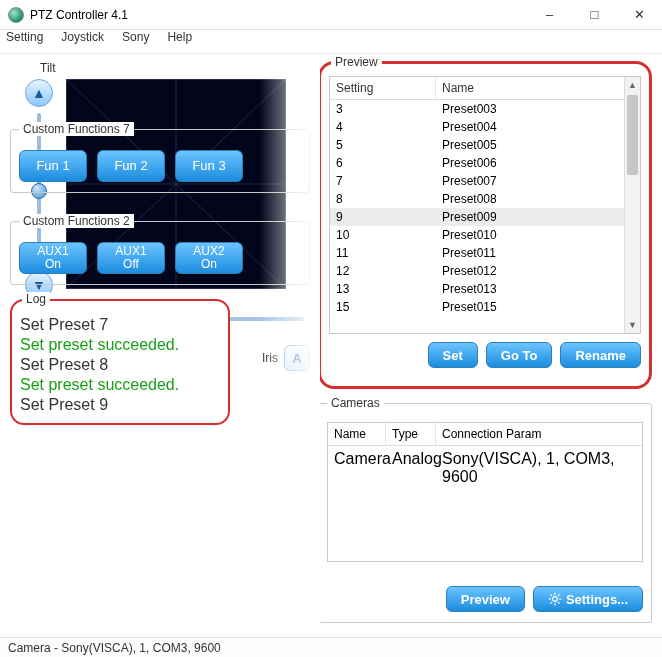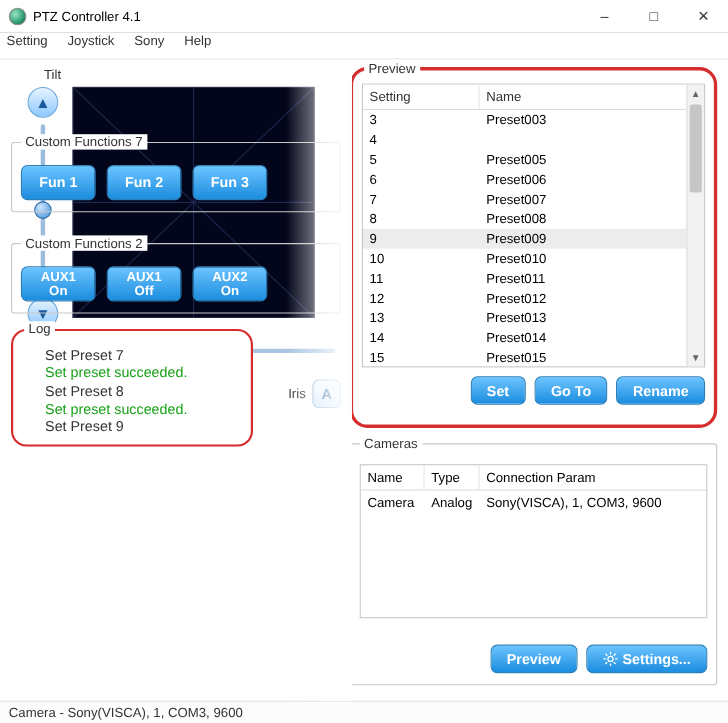--- a/index.html
+++ b/index.html
@@ -127,39 +127,39 @@
   .group > .legend {
     position:absolute; top:-8px; left:8px;
     background:#fff; padding:0 4px; font-size:12px; color:#333;
   }
   .btn-row { display:flex; gap:10px; }
   .fn-btn {
     height:32px; min-width:68px;
     border-radius:6px;
     border:1px solid #2d7fb8;
     background:linear-gradient(#6cc4ff,#1f8fe0 95%);
-    color:#fff; font-weight:bold; font-size:13px;
+    color:#fff; font-weight:normal; font-size:13px;
     display:flex; align-items:center; justify-content:center;
     text-align:center; line-height:1.05;
     padding:0 8px;
   }
   .fn-btn.two { font-size:12px; }
   .log-group {
     position:relative;
     margin-top:14px;
     border:2px solid #d62e2e;
     border-radius:14px;
     padding:14px 8px 8px 8px;
     width:220px;
     background:#fff;
   }
   .log-group .legend {
     position:absolute; top:-9px; left:10px; background:#fff; padding:0 4px; font-size:12px; color:#333;
   }
-  .log-lines { font-size:13px; line-height:1.25;margin-left:21px; }
+  .log-lines { font-size:16px; line-height:1.25; }
   .log-lines .ok { color:#18a018; }
   .log-lines .cmd { color:#333; }
 
   
   .right-panel {
     position:absolute; left:318px; top:6px; right:10px; bottom:10px;
   }
   .presets-group {
     position:relative;
     border:3px solid #d62e2e;
@@ -223,21 +223,21 @@
     border:1px solid #c8c8c8;
     flex:1;
     background:#fff;
     display:flex; flex-direction:column;
   }
   .cam-head { display:flex; border-bottom:1px solid #dcdcdc; }
   .cam-head > div { padding:4px 6px; font-size:12px; border-right:1px solid #e6e6e6; }
   .camc-name { width:58px; }
   .camc-type { width:50px; }
   .camc-conn { flex:1; border-right:none !important; }
-  .cam-row { display:flex; font-size:12px; }
+  .cam-row { display:flex; font-size:16px; }
   .cam-row > div { padding:4px 6px; }
   .cam-row .camc-name, .cam-row .camc-type, .cam-row .camc-conn { border-right:none; }
 
   .cam-actions {
     display:flex; justify-content:flex-end; gap:8px; margin-top:24px;
   }
   .gear { display:inline-block; width:14px; height:14px; margin-right:4px; }
 
   .statusbar {
     position:absolute; left:0; right:0; bottom:0; height:20px;
@@ -362,20 +362,21 @@
             <div class="col-pos">Setting</div>
             <div class="col-name">Name</div>
           </div>
           <div class="ptbody" id="preset-body">
               <div class="prow">
                 <div class="c1">3</div>
                 <div class="c2">Preset003</div>
               </div>
               <div class="prow">
                 <div class="c1">4</div>
+                <div class="c2">Preset004</div>
               </div>
               <div class="prow">
                 <div class="c1">5</div>
                 <div class="c2">Preset005</div>
               </div>
               <div class="prow">
                 <div class="c1">6</div>
                 <div class="c2">Preset006</div>
               </div>
               <div class="prow">
@@ -398,24 +399,20 @@
                 <div class="c1">11</div>
                 <div class="c2">Preset011</div>
               </div>
               <div class="prow">
                 <div class="c1">12</div>
                 <div class="c2">Preset012</div>
               </div>
               <div class="prow">
                 <div class="c1">13</div>
                 <div class="c2">Preset013</div>
-              </div>
-              <div class="prow">
-                <div class="c1">14</div>
-                <div class="c2">Preset014</div>
               </div>
               <div class="prow">
                 <div class="c1">15</div>
                 <div class="c2">Preset015</div>
               </div>
             </div>
         </div>
         <div class="ptscroll">
           <div class="arrow">▲</div>
           <div class="thumb"></div>

